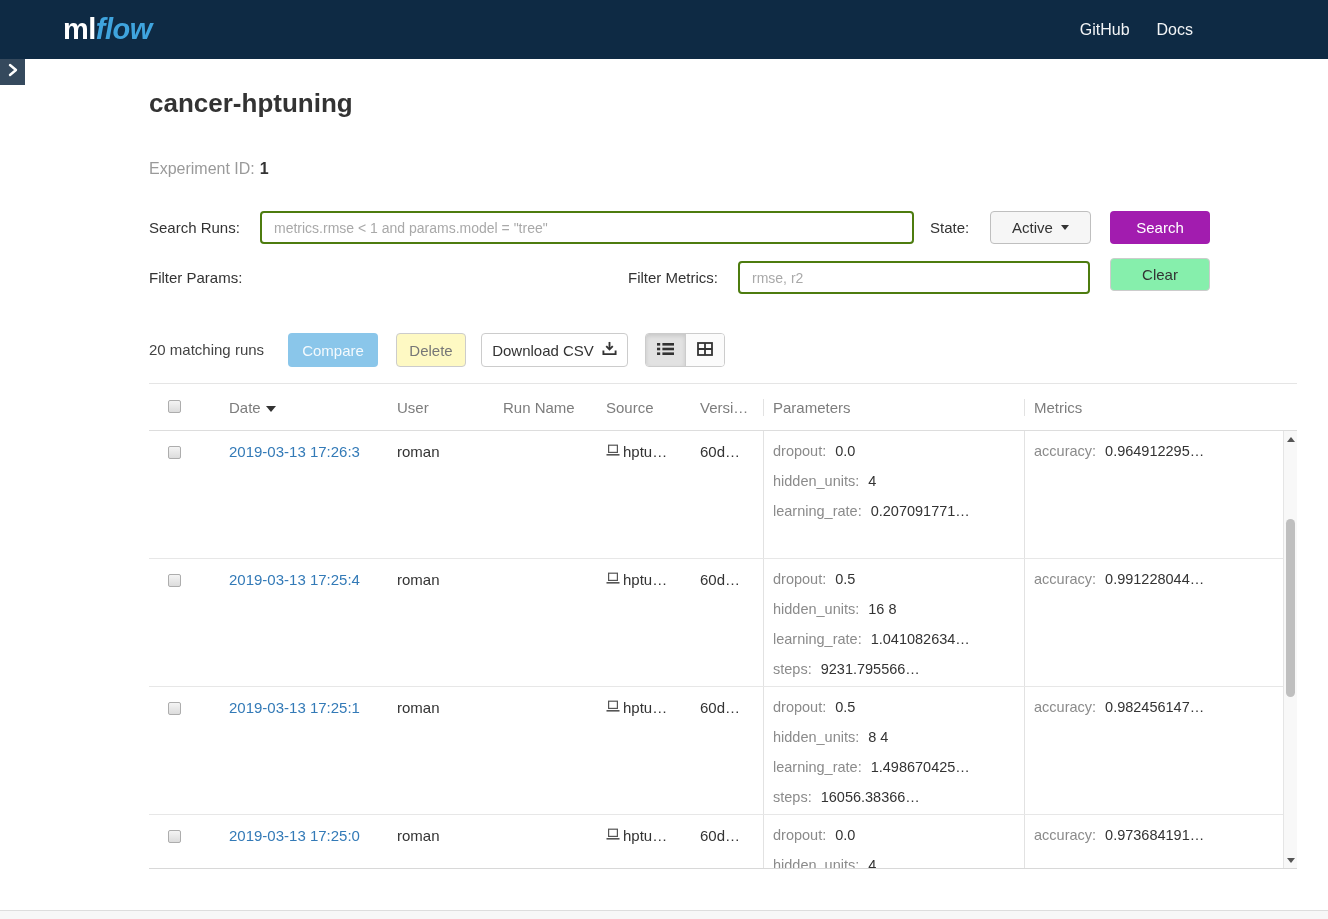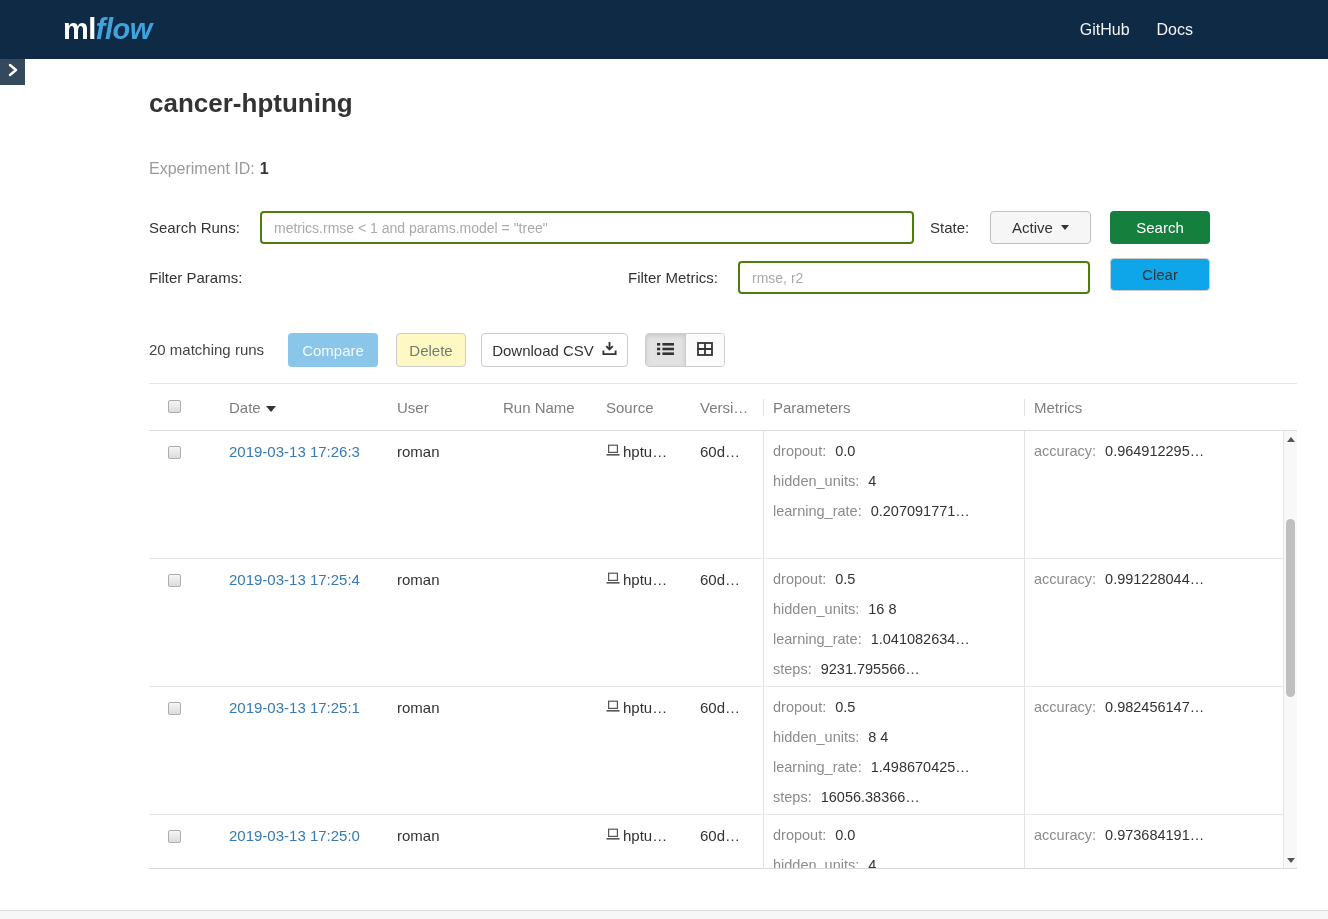--- a/index.html
+++ b/index.html
@@ -44,27 +44,27 @@
   .in-runs    { left:111px; width:654px; }
   .lb-state   { left:781px; }
   .dd-state   { position:absolute; left:841px; top:0; width:101px; height:33px;
                 background:#f6f6f6; border:1px solid #bfbfbf; border-radius:4px;
                 display:flex; align-items:center; justify-content:center;
                 font-size:15px; color:#333; cursor:pointer; }
   .caret-down { width:0; height:0; border-left:4px solid transparent;
                 border-right:4px solid transparent; border-top:5px solid #333;
                 margin-left:8px; }
   .btn-search { position:absolute; left:961px; top:0; width:100px; height:33px;
-                background:#15803d; border:none; border-radius:4px; color:#fff;
+                background:#a21caf; border:none; border-radius:4px; color:#fff;
                 font-size:15px; cursor:pointer; font-family:"Liberation Sans", sans-serif; }
   .in-params  { left:111px; width:352px; }
   .lb-metrics { left:479px; }
   .in-metrics { left:589px; width:352px; }
   .btn-clear  { position:absolute; left:961px; top:-3px; width:100px; height:33px;
-                background:#0ea5e9; border:1px solid #ccc; border-radius:4px;
+                background:#86efac; border:1px solid #ccc; border-radius:4px;
                 color:#333; font-size:15px; cursor:pointer; font-family:"Liberation Sans", sans-serif; }
 
   
   .actions { position:absolute; left:149px; top:333px; width:1062px; height:34px; }
   .match-text { position:absolute; left:0; top:0; line-height:34px; font-size:15px; color:#444; }
   .btn { border-radius:4px; font-size:15px; cursor:pointer; height:34px;
          font-family:"Liberation Sans", sans-serif; }
   .btn-compare { position:absolute; left:139px; width:90px; background:#8ac6ea;
                  border:none; color:rgba(255,255,255,0.9); }
   .btn-delete  { position:absolute; left:247px; width:70px; background:#fef9c3;

